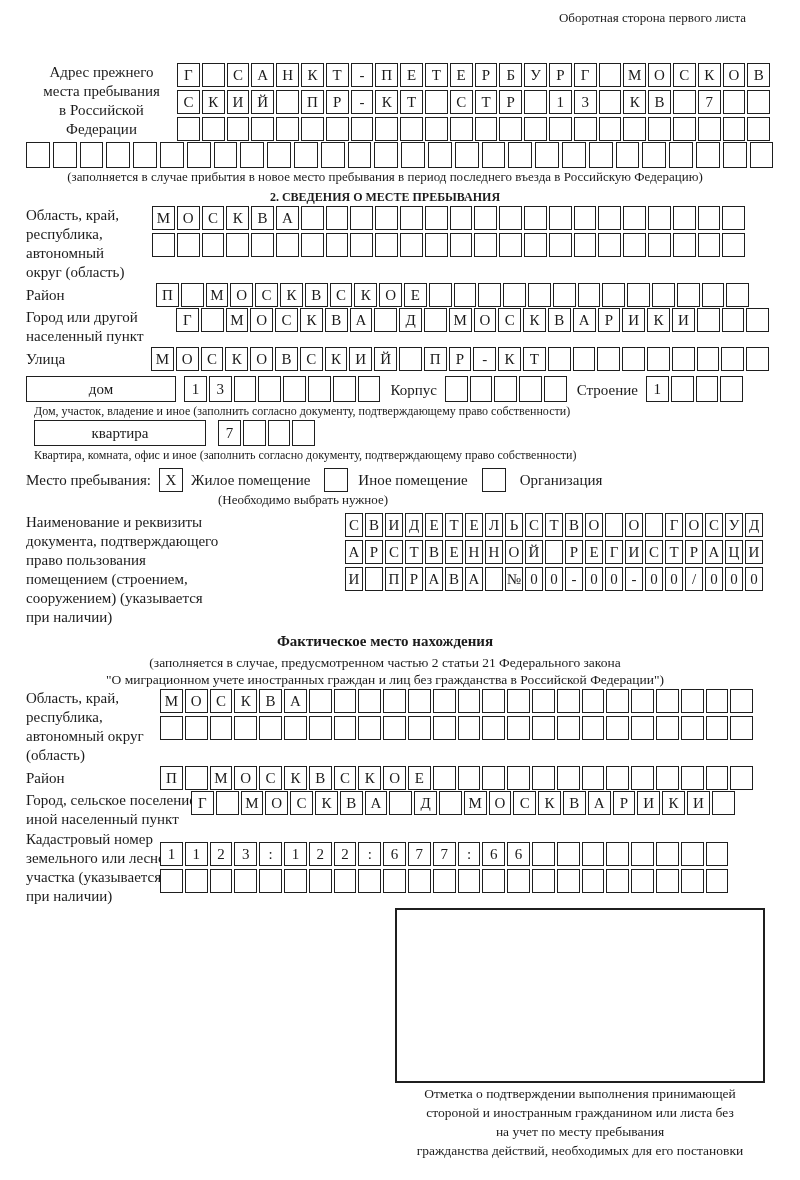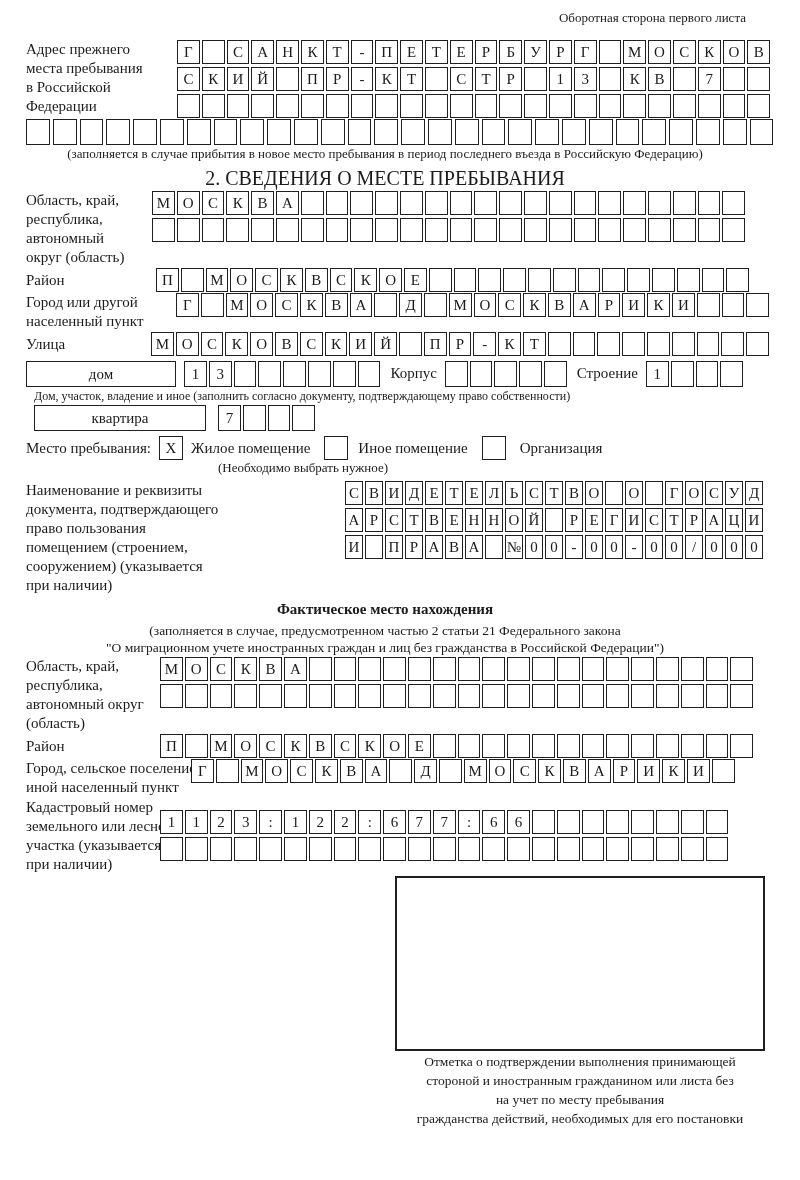--- a/index.html
+++ b/index.html
@@ -3,21 +3,21 @@
 <meta charset="utf-8">
 <style>
   html,body{margin:0;padding:0;}
   body{
     width:800px;height:1180px;background:#ffffff;color:#1b1b1b;
     font-family:"Liberation Serif","DejaVu Serif",serif;
     overflow:hidden;
   }
   .page{padding:10px 0 0 26px;width:748px;}
   .hdr{font-size:13px;text-align:right;padding-right:28px;}
-  .h2{font-weight:normal;font-size:20px;text-align:center;padding-right:30px;}
+  .h2{font-weight:bold;font-size:12px;text-align:center;padding-right:30px;}
   .h3{font-weight:bold;font-size:15px;text-align:center;padding-right:30px;}
   .blk{display:flex;align-items:flex-start;}
   .lbl{font-size:15px;line-height:19px;flex:0 0 auto;white-space:nowrap;}
   .inlbl{font-size:15px;line-height:24px;white-space:nowrap;}
   .rows{display:flex;flex-direction:column;gap:3px;}
   .cells{display:flex;gap:2px;}
   .cell{
     box-sizing:border-box;flex:0 0 22.8px;width:22.8px;height:24px;
     border:1.6px solid #1f1f1f;display:flex;align-items:center;justify-content:center;
     font-size:15px;line-height:1;background:#fff;
@@ -37,21 +37,21 @@
     display:flex;align-items:center;justify-content:center;font-size:15px;flex:0 0 auto;
   }
   .stamp{box-sizing:border-box;width:370px;height:175px;border:2px solid #1f1f1f;margin-left:369px;}
   .stampcap{width:420px;margin-left:344px;text-align:center;font-size:13.5px;line-height:19px;}
   .hint{font-size:13px;margin-left:192px;}
   
   .w151{width:151px;} .w126{width:126px;} .w130{width:130px;} .w150{width:150px;}
   .w125{width:125px;} .w319{width:319px;} .w134{width:134px;} .w165{width:165px;}
   
   .mt2{margin-top:2px;} .mt3{margin-top:1px;} .mt4{margin-top:4px;} .mt5{margin-top:5px;}
-  .mt6{margin-top:6px;} .mt22{margin-top:14px;}
+  .mt6{margin-top:6px;} .mt22{margin-top:37px;text-align:center;}
   .ml8{margin-left:8px;} .ml10{margin-left:10px;} .ml12{margin-left:12px;} .ml14{margin-left:14px;}
   .padtop12{padding-top:12px;}
   .sub{font-size:13.5px;line-height:17px;text-align:center;padding-right:30px;}
 </style>
 </head>
 <body>
 
 <div class="page">
 
   <div class="hdr">Оборотная сторона первого листа</div>
@@ -328,21 +328,21 @@
         <span class="cell"></span>
         <span class="cell"></span>
         <span class="cell"></span>
         <span class="cell"></span>
         <span class="cell"></span>
         <span class="cell"></span>
         <span class="cell"></span>
       </div>
   </div>
 
-  <div class="blk mt5" style="align-items:flex-start;">
+  <div class="blk mt5" style="align-items:flex-end;">
     <div class="fieldbox w150">дом</div>
     <div class="cells tall ml8">
         <span class="cell">1</span>
         <span class="cell">3</span>
         <span class="cell"></span>
         <span class="cell"></span>
         <span class="cell"></span>
         <span class="cell"></span>
         <span class="cell"></span>
         <span class="cell"></span>
@@ -367,20 +367,21 @@
 
   <div class="blk mt3" style="align-items:center;">
     <div class="fieldbox" style="width:172px;margin-left:8px;">квартира</div>
     <div class="cells tall ml12">
         <span class="cell">7</span>
         <span class="cell"></span>
         <span class="cell"></span>
         <span class="cell"></span>
       </div>
   </div>
+  <div class="capl mt2">Квартира, комната, офис и иное (заполнить согласно документу, подтверждающему право собственности)</div>
 
   <div class="blk mt5" style="align-items:flex-start;">
     <span class="inlbl">Место пребывания:</span>
     <span class="chk ml8">X</span>
     <span class="inlbl ml8">Жилое помещение</span>
     <span class="chk ml14"></span>
     <span class="inlbl ml10">Иное помещение</span>
     <span class="chk ml14"></span>
     <span class="inlbl ml14">Организация</span>
   </div>

